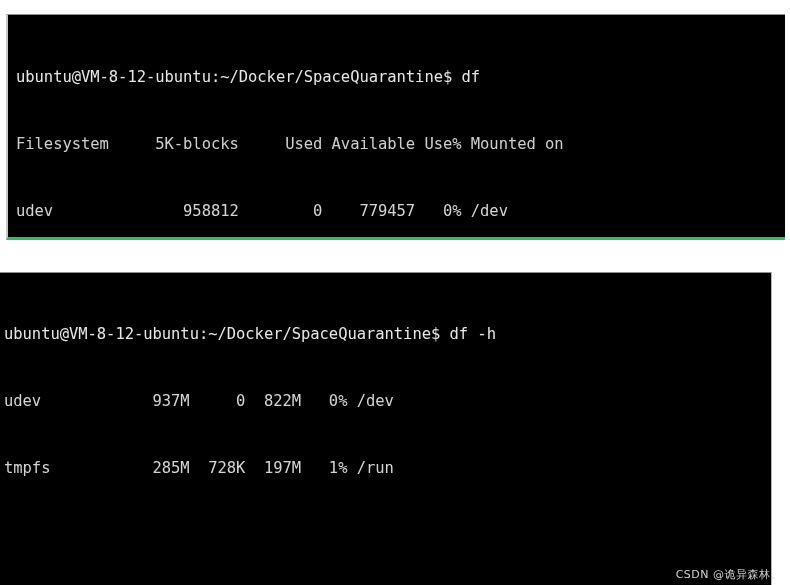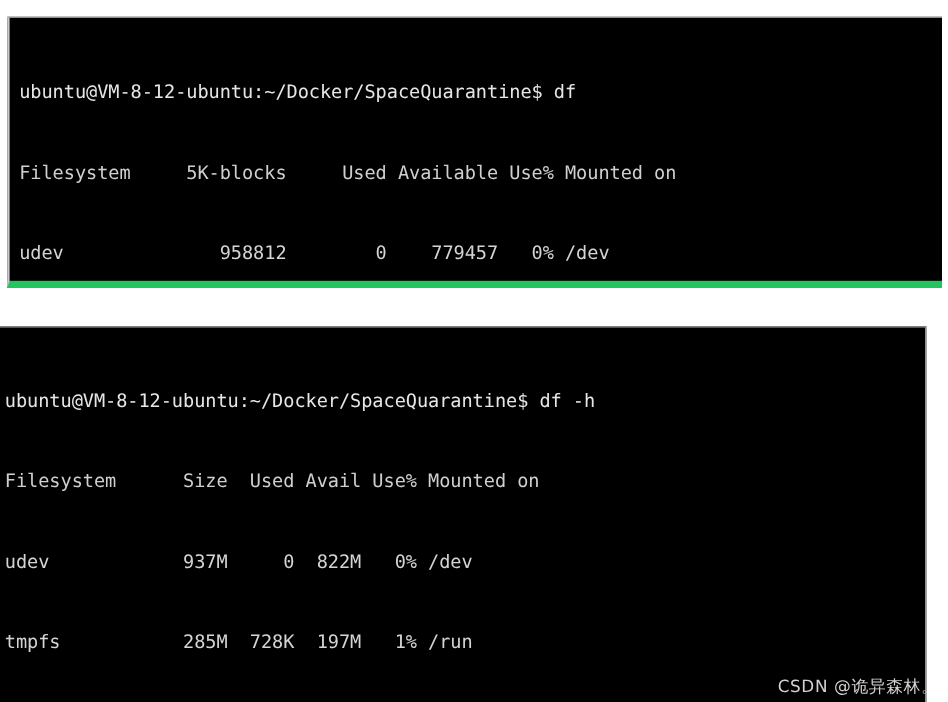--- a/index.html
+++ b/index.html
@@ -31,21 +31,21 @@
 
   
   #term-one {
     left: 6px;
     top: 14px;
     width: 779px;
     height: 226px;
     padding: 6px 0 4px 8px;
     border-left: 2px solid #c9c9c9;
     border-top: 1px solid #8f8f8f;
-    border-bottom: 6px solid #22c55e;
+    border-bottom: 3px solid #22c55e;
   }
 
   
   #term-two {
     left: 0px;
     top: 272px;
     width: 772px;
     height: 350px;
     padding: 5px 0 4px 4px;
     border-top: 1px solid #8f8f8f;
@@ -62,21 +62,21 @@
   .prompt-line { color: #e6e6e6; }
   .header-line { color: #cfcfcf; }
   .data-line   { color: #d4d4d4; }
 
   .watermark {
     position: absolute;
     right: 8px;
     bottom: 3px;
     color: #d2d2d2;
     font-family: "DejaVu Sans", "Liberation Sans", sans-serif;
-    font-size: 14px;
+    font-size: 11px;
     letter-spacing: 0.5px;
     white-space: pre;
     user-select: none;
   }
 </style>
 </head>
 <body>
 
 <div class="terminal" id="term-one">
   <span class="line prompt-line">ubuntu@VM-8-12-ubuntu:~/Docker/SpaceQuarantine$ df</span>
@@ -85,21 +85,20 @@
   
   
   
   
   
   
 </div>
 
 <div class="terminal" id="term-two">
   <span class="line prompt-line">ubuntu@VM-8-12-ubuntu:~/Docker/SpaceQuarantine$ df -h</span>
-  <span class="line header-line">Filesystem      Size  Used Avail Use% Mounted on</span>
   <span class="line data-line">udev            937M     0  822M   0% /dev</span>
   <span class="line data-line">tmpfs           285M  728K  197M   1% /run</span>
   
   
   
   
   
   
   
   

